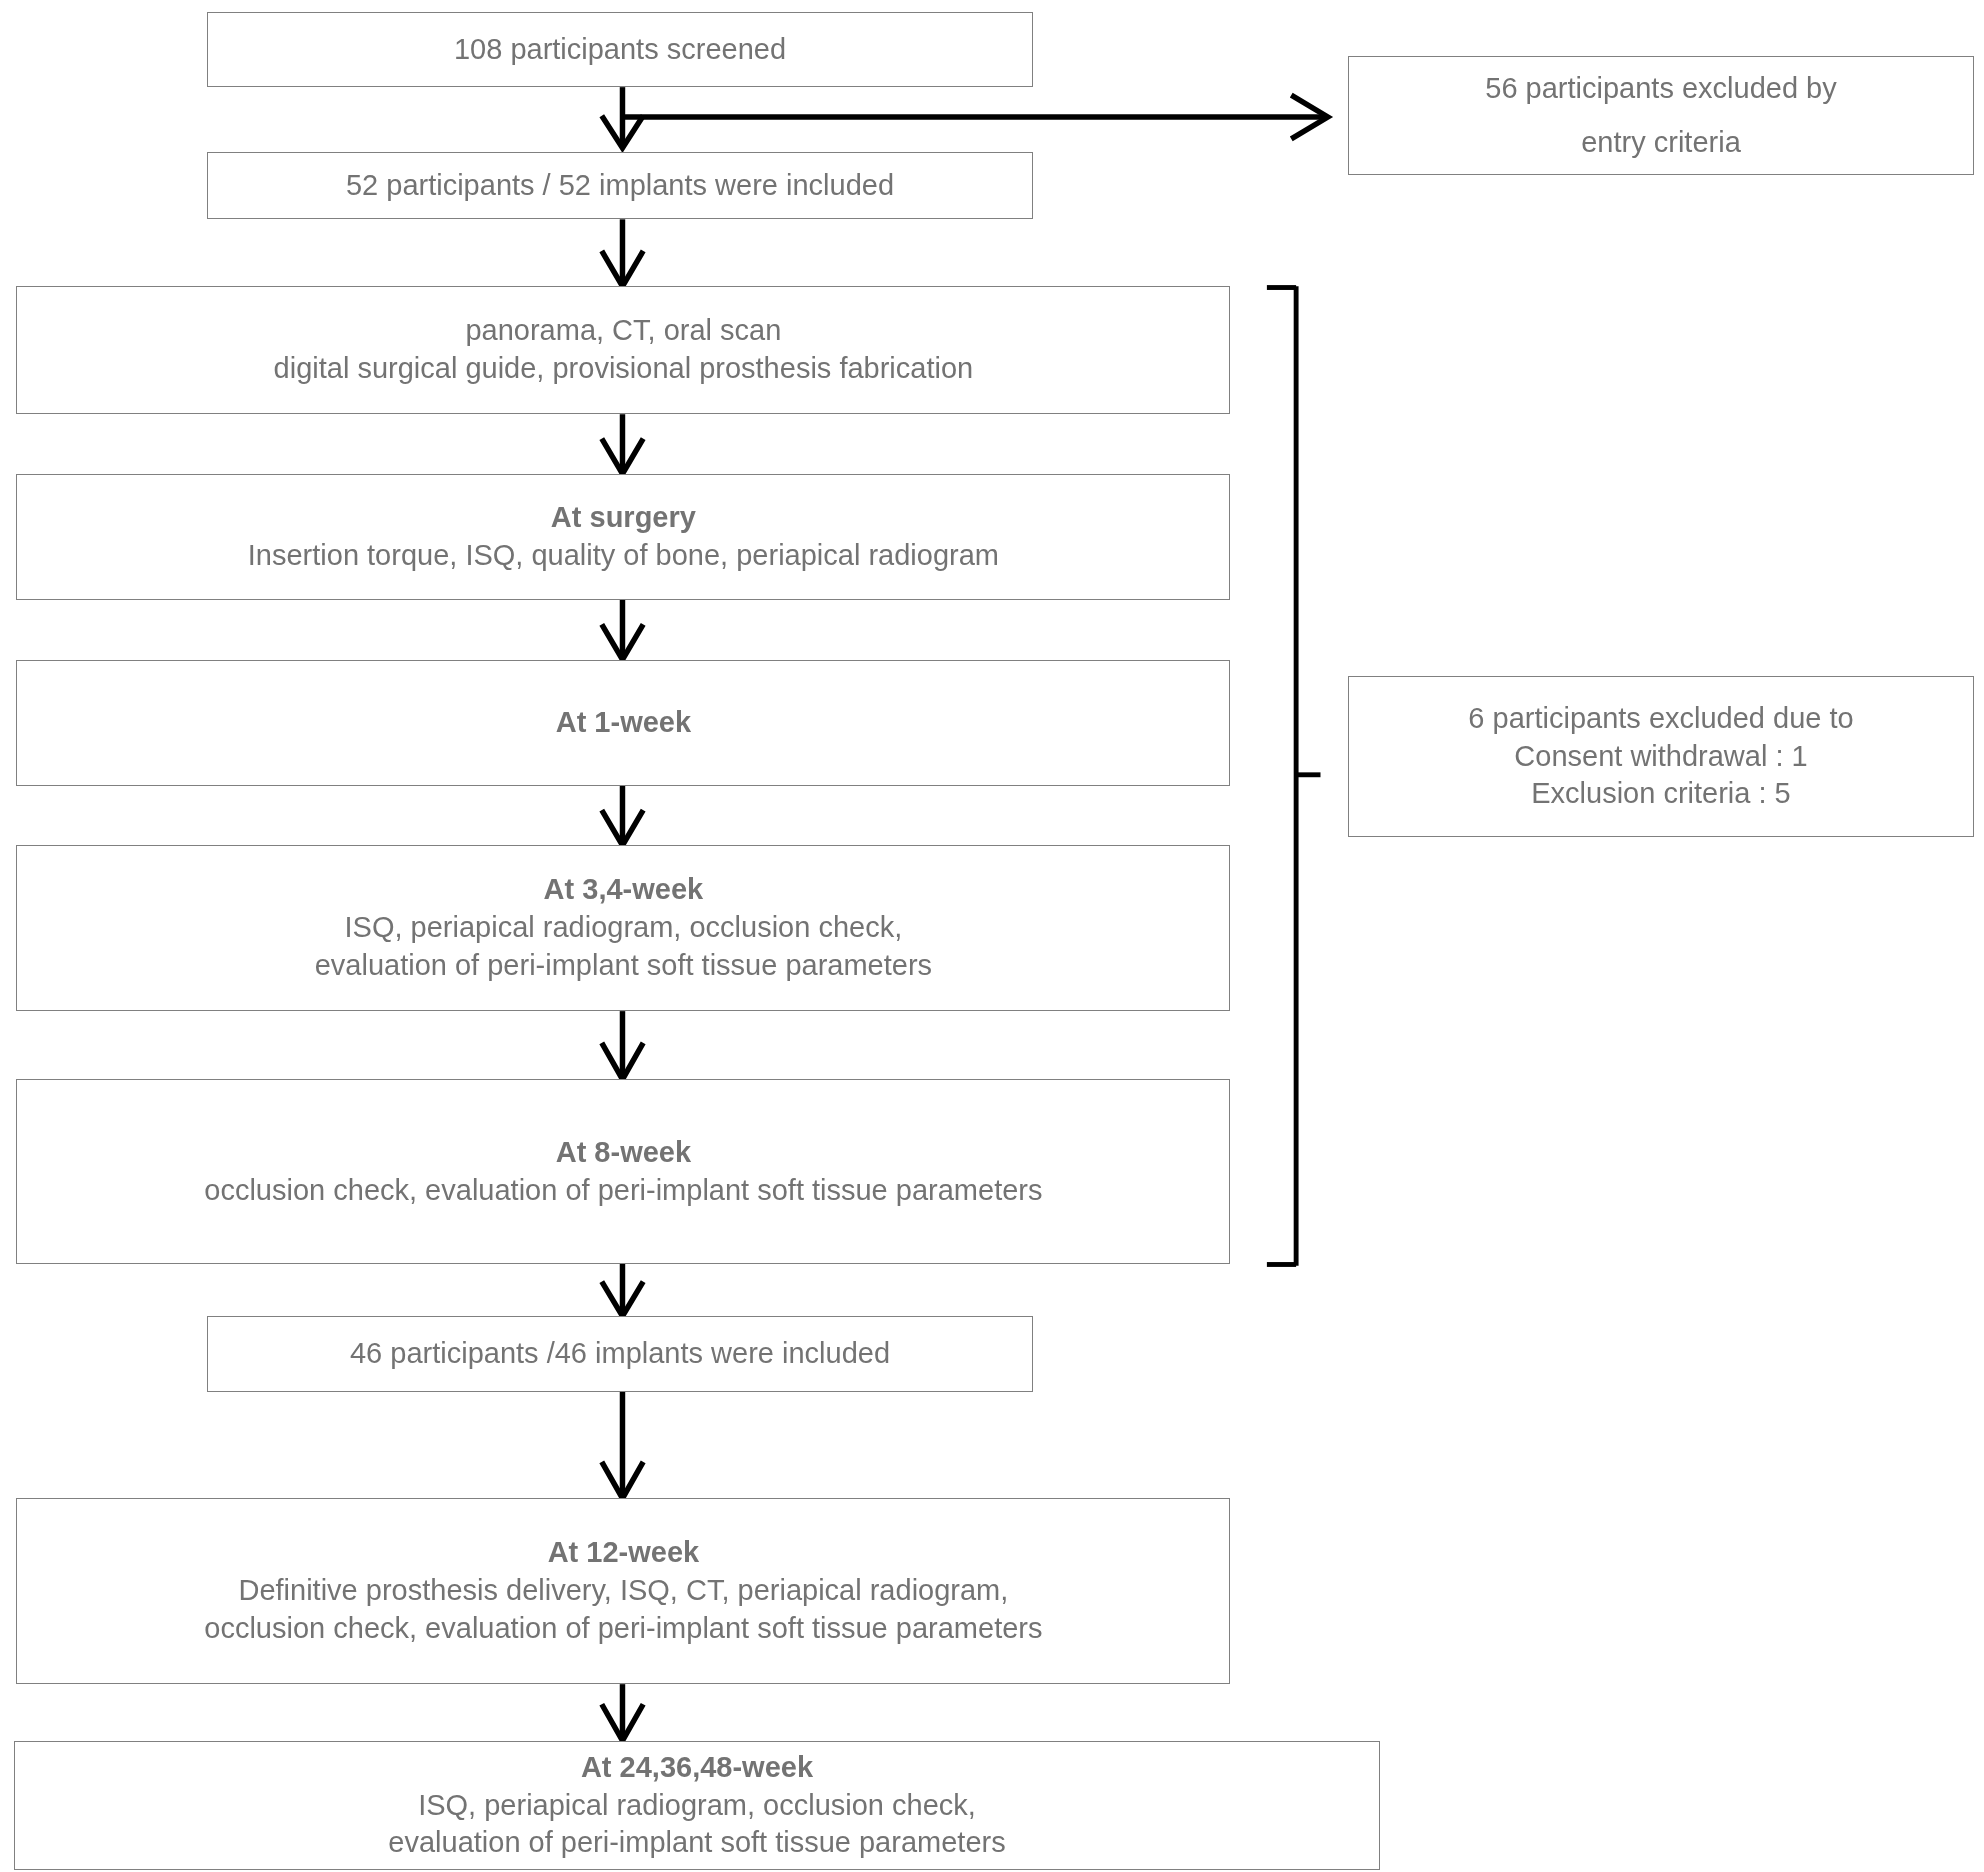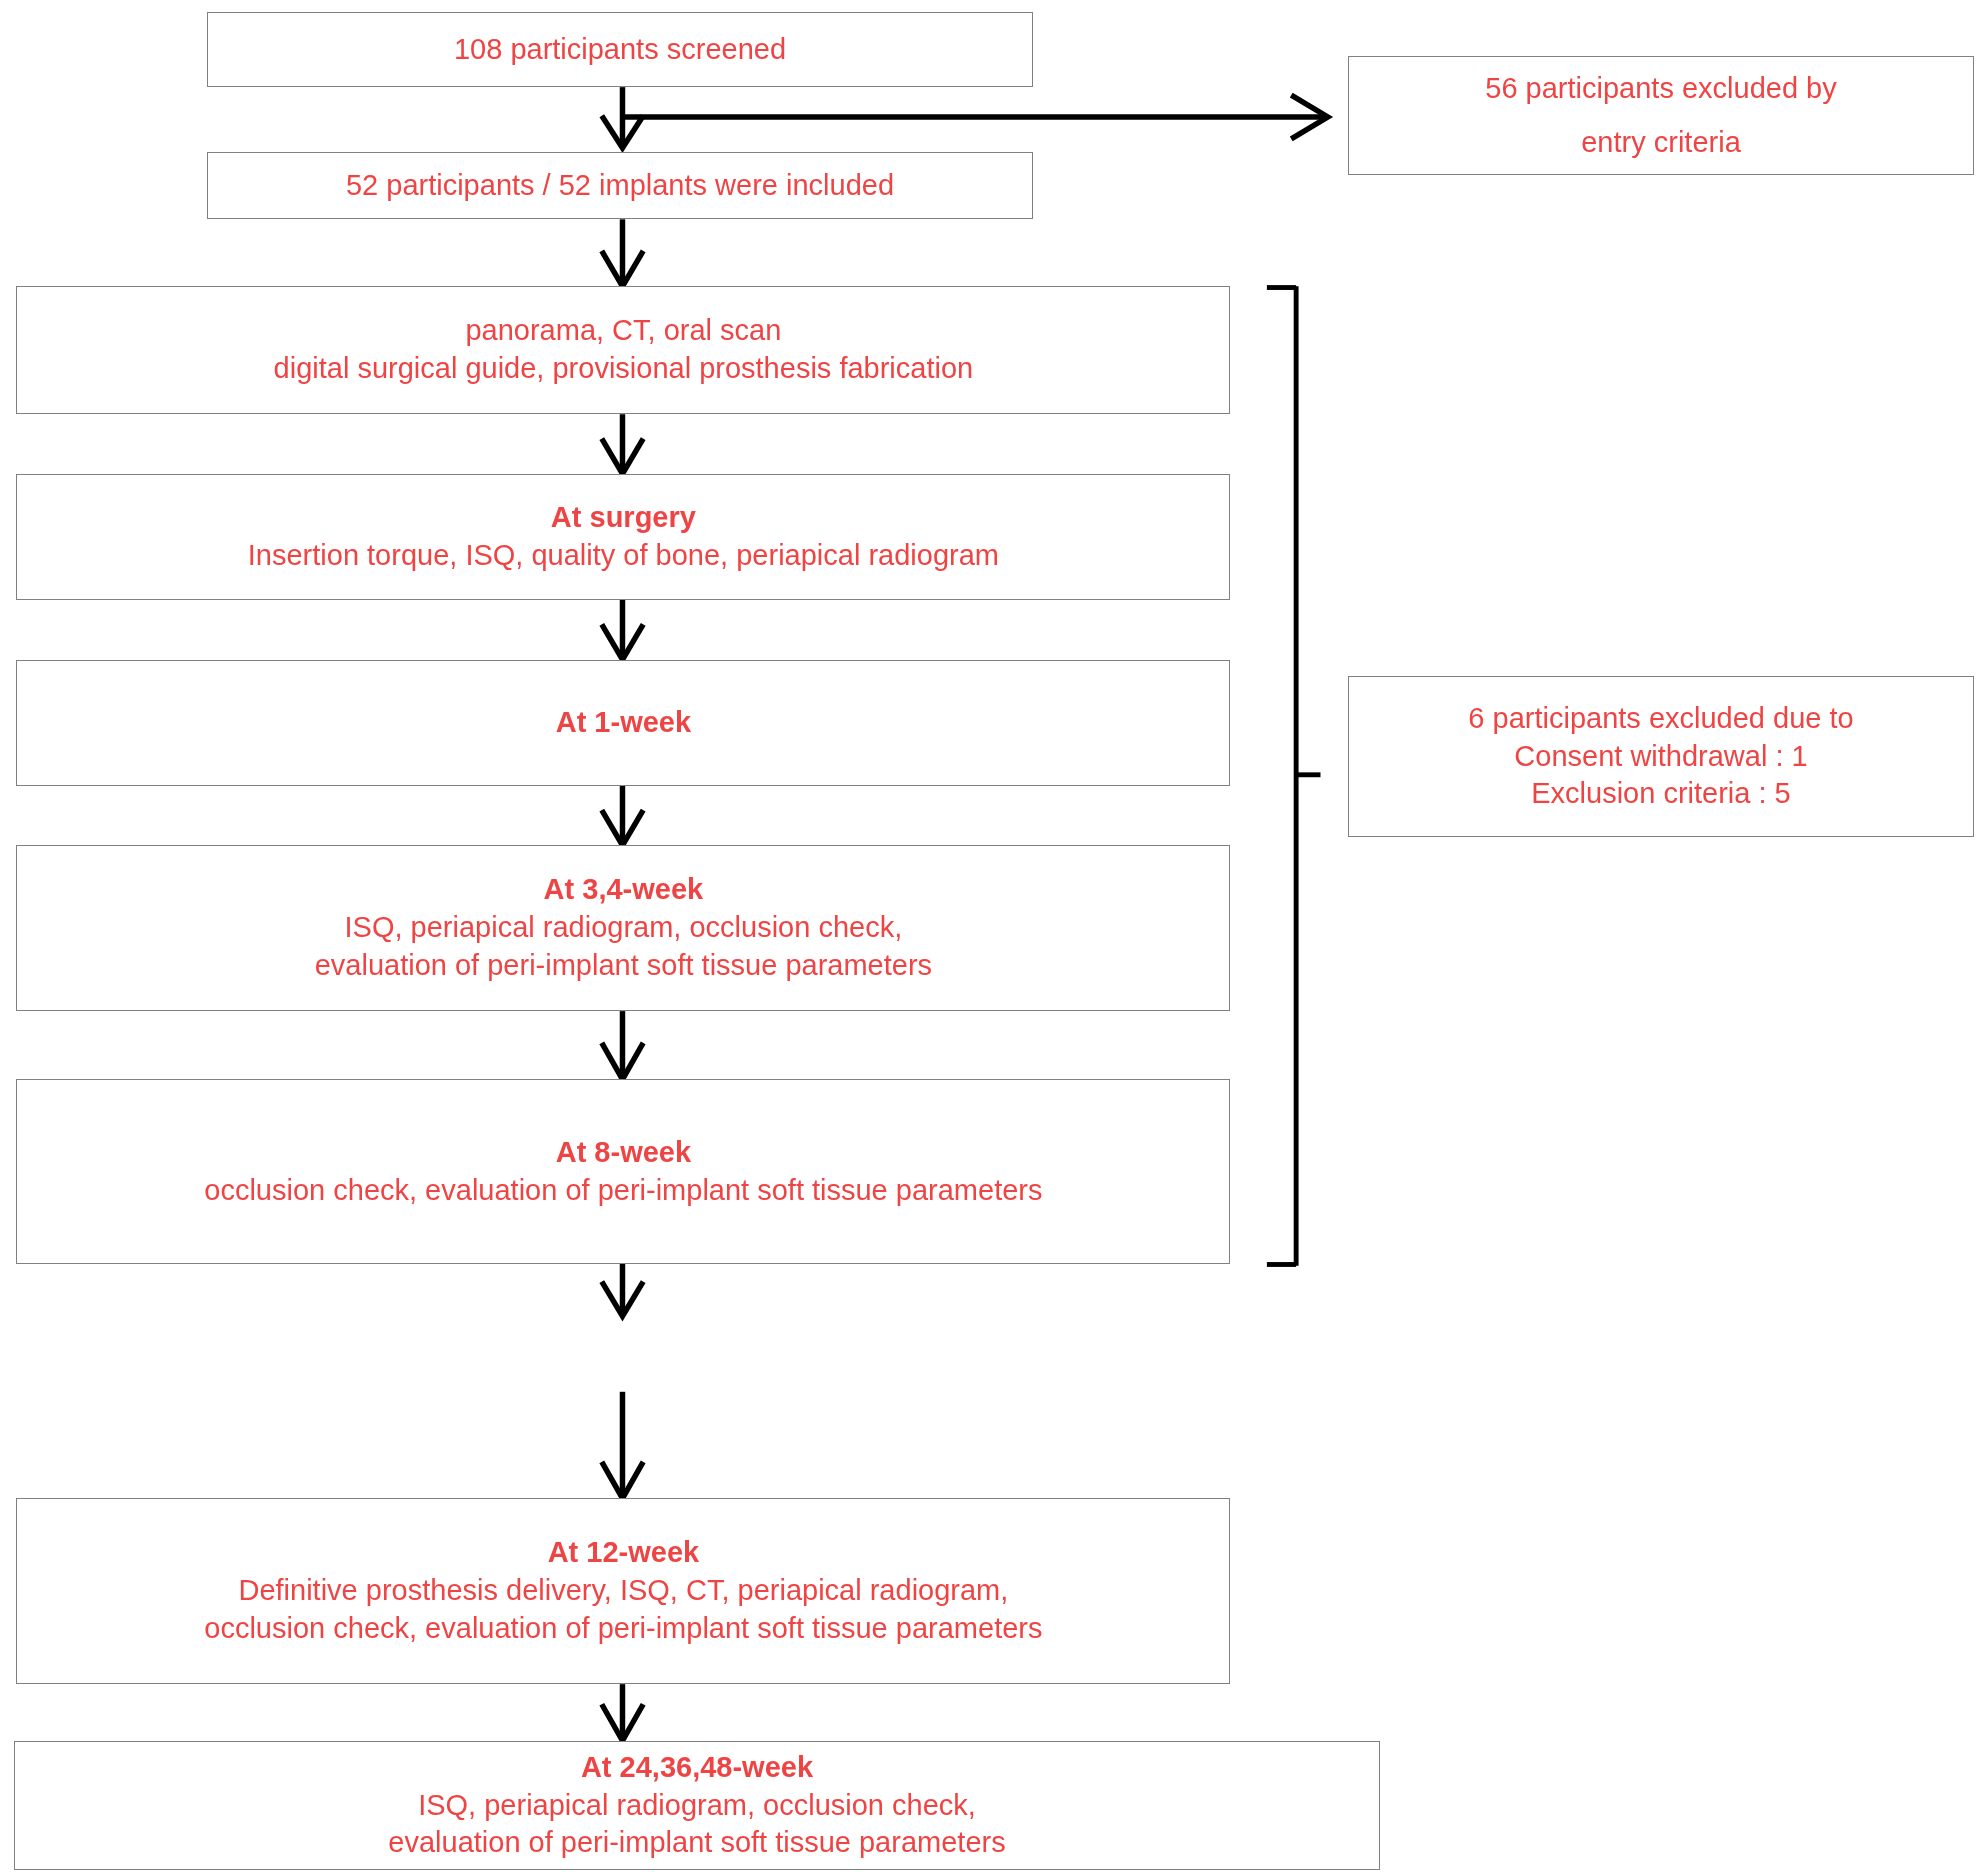--- a/index.html
+++ b/index.html
@@ -19,21 +19,21 @@
   }
   .box {
     position: absolute;
     border: 1.8px solid #808080;
     background: #ffffff;
     display: flex;
     flex-direction: column;
     align-items: center;
     justify-content: center;
     text-align: center;
-    color: #ef4444;
+    color: #737373;
     font-size: 29px;
     line-height: 1.30;
     padding: 2.4px 6px;
   }
   .box .title {
     font-weight: bold;
     display: block;
   }
   .box .line { display: block; white-space: nowrap; }
   .svg-layer {
@@ -117,20 +117,23 @@
     <span class="line title">At 3,4-week</span>
     <span class="line">ISQ, periapical radiogram, occlusion check,</span>
     <span class="line">evaluation of peri-implant soft tissue parameters</span>
   </div>
 
   <div class="box" style="left:16.4px; top:1079px; width:1214px; height:185px;">
     <span class="line title">At 8-week</span>
     <span class="line">occlusion check, evaluation of peri-implant soft tissue parameters</span>
   </div>
 
+  <div class="box" style="left:207px; top:1316px; width:826px; height:76px;">
+    <span class="line">46 participants /46 implants were included</span>
+  </div>
 
   <div class="box" style="left:16.4px; top:1498px; width:1214px; height:186px;">
     <span class="line title">At 12-week</span>
     <span class="line">Definitive prosthesis delivery, ISQ, CT, periapical radiogram,</span>
     <span class="line">occlusion check, evaluation of peri-implant soft tissue parameters</span>
   </div>
 
   <div class="box" style="left:14px; top:1741px; width:1366px; height:129px;">
     <span class="line title">At 24,36,48-week</span>
     <span class="line">ISQ, periapical radiogram, occlusion check,</span>

